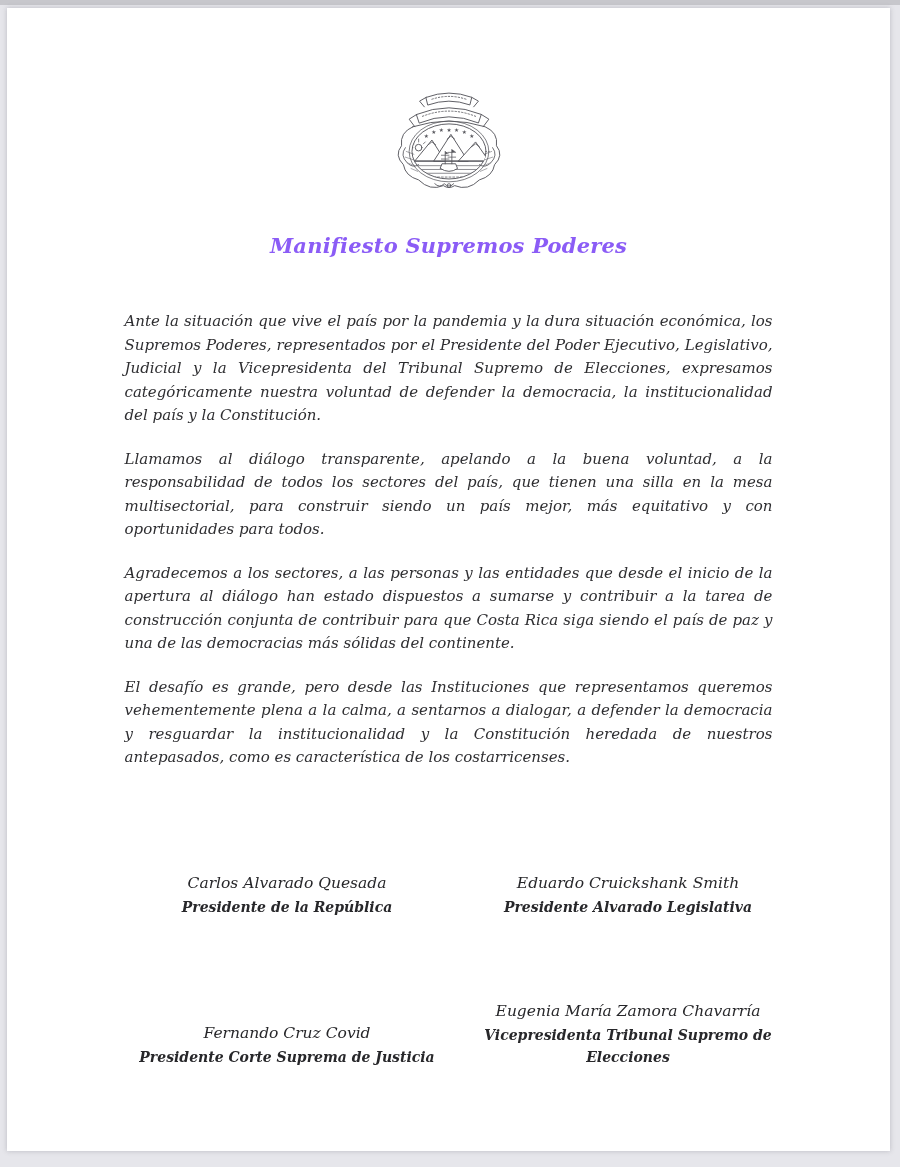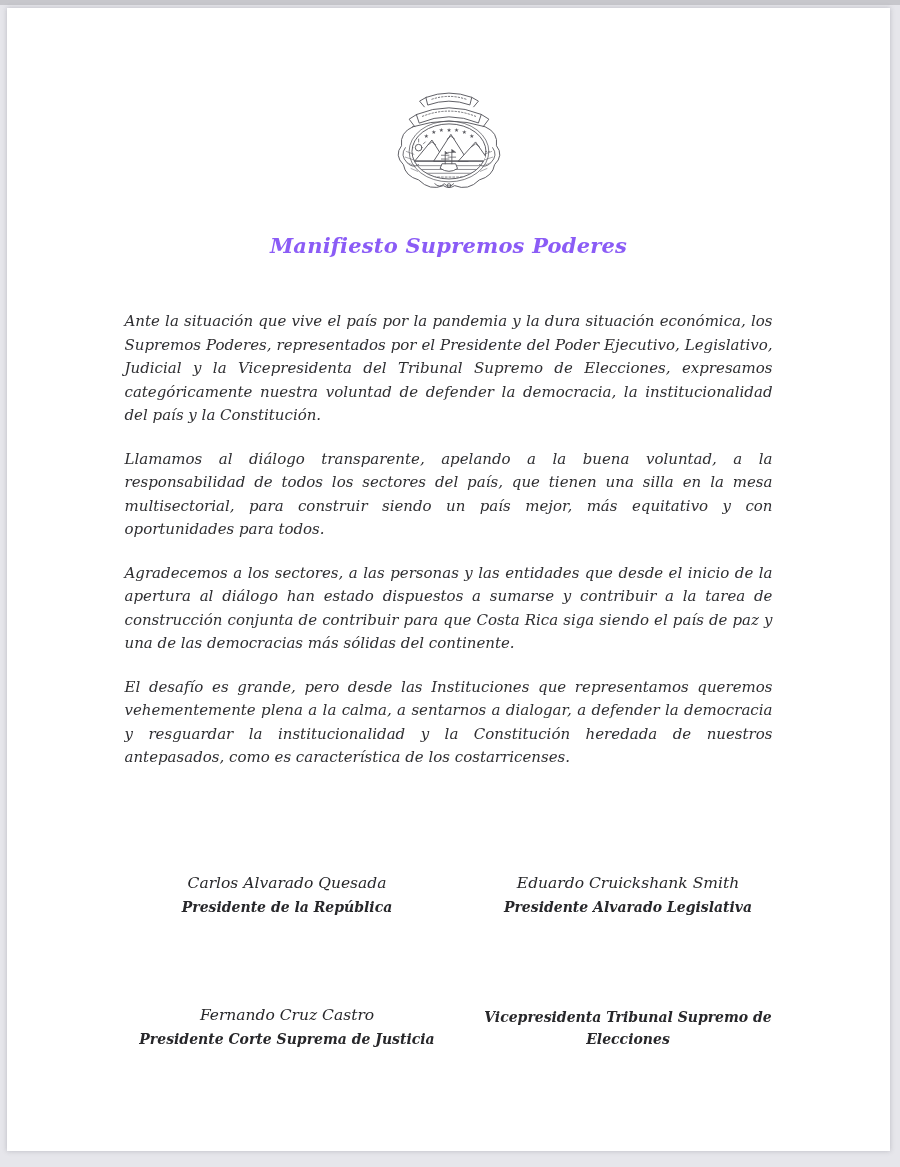--- a/index.html
+++ b/index.html
@@ -161,23 +161,24 @@
           <div class="sig-name">Carlos Alvarado Quesada</div>
           <div class="sig-title">Presidente de la República</div>
         </div>
         <div class="sig-col right">
           <div class="sig-name">Eduardo Cruickshank Smith</div>
           <div class="sig-title">Presidente Alvarado Legislativa</div>
         </div>
       </div>
       <div class="sig-row">
         <div class="sig-col left">
-          <div class="sig-name">Fernando Cruz Castro</div>
+          <div class="sig-name">Fernando Cruz Covid</div>
           <div class="sig-title">Presidente Corte Suprema de Justicia</div>
         </div>
         <div class="sig-col right">
+          <div class="sig-name">Eugenia María Zamora Chavarría</div>
           <div class="sig-title">Vicepresidenta Tribunal Supremo de Elecciones</div>
         </div>
       </div>
     </div>
 
   </div>
 </div>
 
 </body></html>

